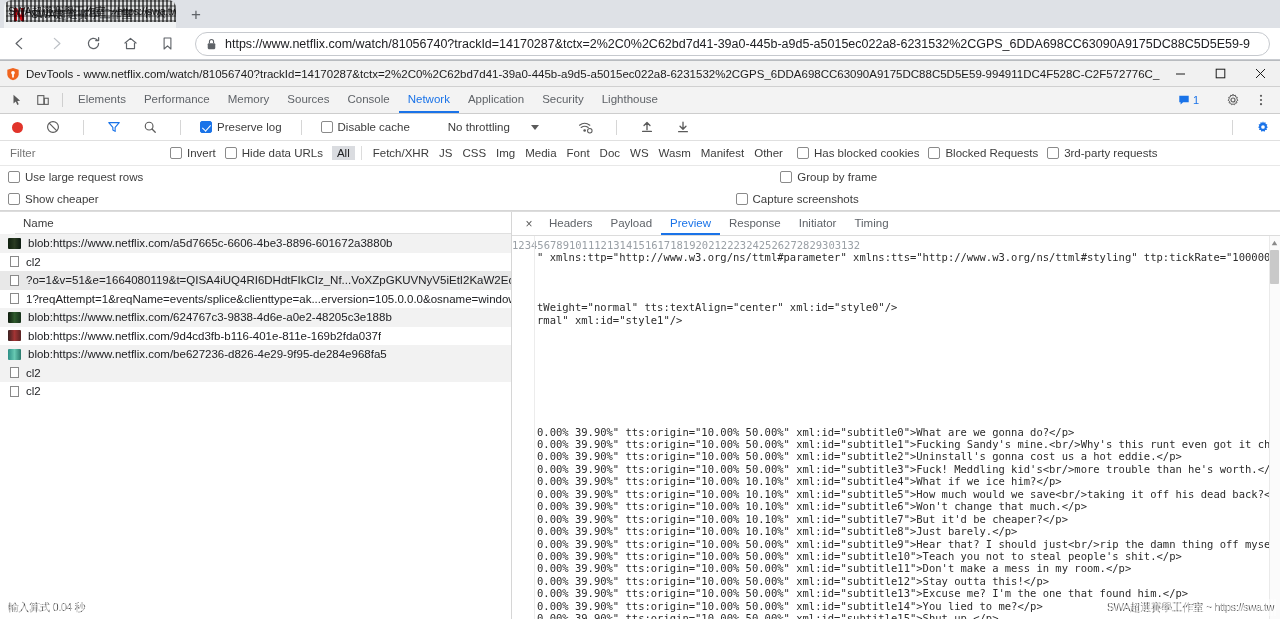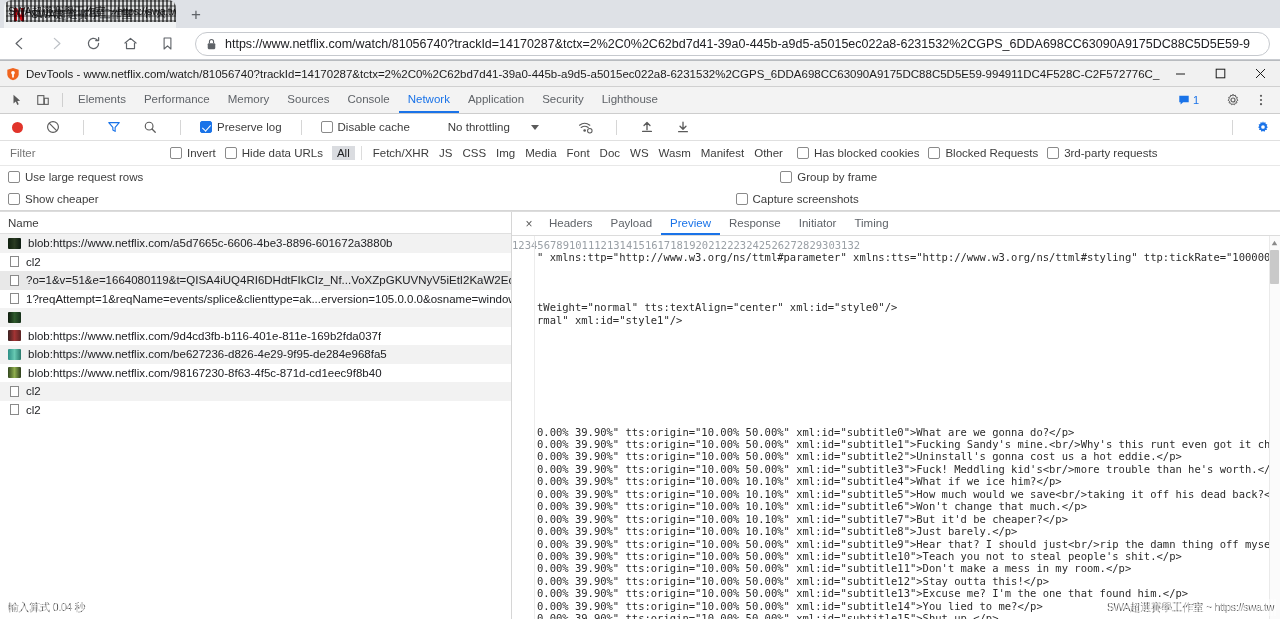--- a/index.html
+++ b/index.html
@@ -220,20 +220,21 @@
     width: 512px; flex: none;
     display: flex; flex-direction: column;
     border-right: 1px solid #d6d6d6;
     background: #fff;
   }
   .req-head {
     height: 22px; border-bottom: 1px solid #e0e0e0;
     display: flex; align-items: center;
     font-size: 11.5px; color: #3c3c3c;
     padding-left: 8px;
+    margin-left: 15px;
   }
   .req-list { flex: 1; overflow: hidden; }
   .req-row {
     height: 18.5px; display: flex; align-items: center;
     padding-left: 8px; gap: 7px;
     font-size: 11.5px; color: #202124;
     white-space: nowrap; overflow: hidden;
   }
   .req-row.alt { background: #f2f2f2; }
   .req-row .rico { width: 13px; height: 11px; flex: none; }
@@ -611,36 +612,33 @@
           <span class="rname">?o=1&amp;v=51&amp;e=1664080119&amp;t=QISA4iUQ4RI6DHdtFIkCIz_Nf...VoXZpGKUVNyV5iEtI2KaW2EoK4f8rzSxz...</span>
         </div>
 
         <div class="req-row">
           <span class="rico doc"></span>
           <span class="rname">1?reqAttempt=1&amp;reqName=events/splice&amp;clienttype=ak...erversion=105.0.0.0&amp;osname=windows&amp;os...</span>
         </div>
 
         <div class="req-row alt">
           <span class="rico thumb" style="background:linear-gradient(90deg,#0d1a0d,#2f5a2c,#17301a)"></span>
+          <span class="rname">blob:https://www.netflix.com/624767c3-9838-4d6e-a0e2-48205c3e188b</span>
         </div>
 
         <div class="req-row">
           <span class="rico thumb" style="background:linear-gradient(90deg,#3a2222,#a33434,#5a2424)"></span>
           <span class="rname">blob:https://www.netflix.com/9d4cd3fb-b116-401e-811e-169b2fda037f</span>
         </div>
 
         <div class="req-row alt">
           <span class="rico thumb" style="background:linear-gradient(90deg,#2d8f86,#67c9b2,#2a7a6d)"></span>
           <span class="rname">blob:https://www.netflix.com/be627236-d826-4e29-9f95-de284e968fa5</span>
         </div>
 
-        <div class="req-row">
-          <span class="rico thumb" style="background:linear-gradient(90deg,#33481f,#8fae4d,#2c3d1c)"></span>
-          <span class="rname">blob:https://www.netflix.com/98167230-8f63-4f5c-871d-cd1eec9f8b40</span>
-        </div>
 
         <div class="req-row alt">
           <span class="rico doc"></span>
           <span class="rname">cl2</span>
         </div>
 
         <div class="req-row">
           <span class="rico doc"></span>
           <span class="rname">cl2</span>
         </div>

